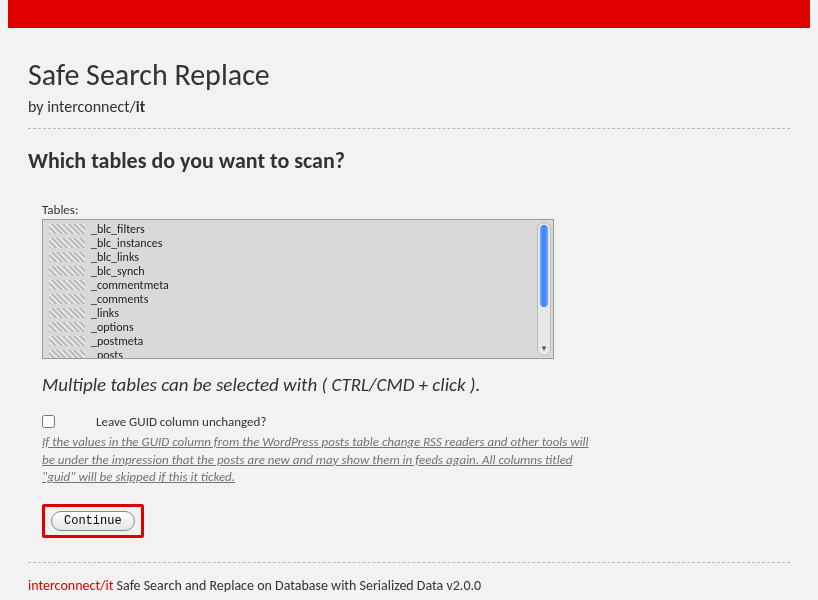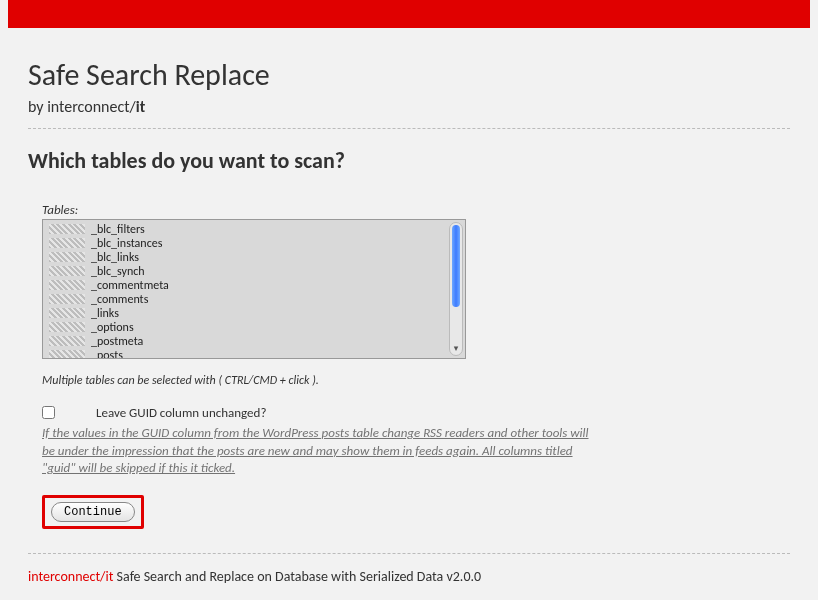--- a/index.html
+++ b/index.html
@@ -45,25 +45,24 @@
     margin: 12px 0 28px 0;
     color: #333;
   }
   .tables-section {
     margin-left: 14px;
     margin-bottom: 14px;
   }
   .tables-label {
     font-size: 13px;
     margin-bottom: 2px;
-    font-style: italic;
   }
   .select-wrap {
     position: relative;
-    width: 424px;
+    width: 512px;
     height: 140px;
     border: 1px solid #999;
     background: #d9d9d9;
     overflow: hidden;
   }
   .select-list {
     position: absolute;
     top: 0; left: 0; right: 16px; bottom: 0;
     overflow: hidden;
     padding: 2px 0 0 0;
@@ -103,21 +102,21 @@
   .scroll-arrow-down {
     position: absolute;
     bottom: 2px; left: 0; right: 0;
     text-align: center;
     font-size: 9px;
     color: #555;
     line-height: 10px;
   }
   .hint {
     font-style: italic;
-    font-size: 12px;
+    font-size: 19px;
     margin: 10px 0 18px 14px;
     color: #333;
   }
   .guid-block {
     margin-left: 14px;
     margin-bottom: 18px;
   }
   .guid-check-row {
     display: flex;
     align-items: center;

